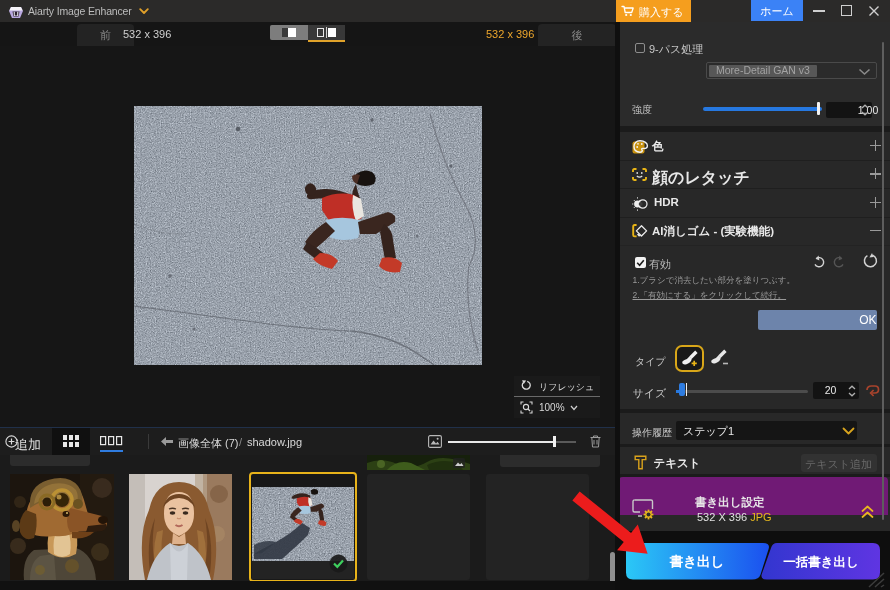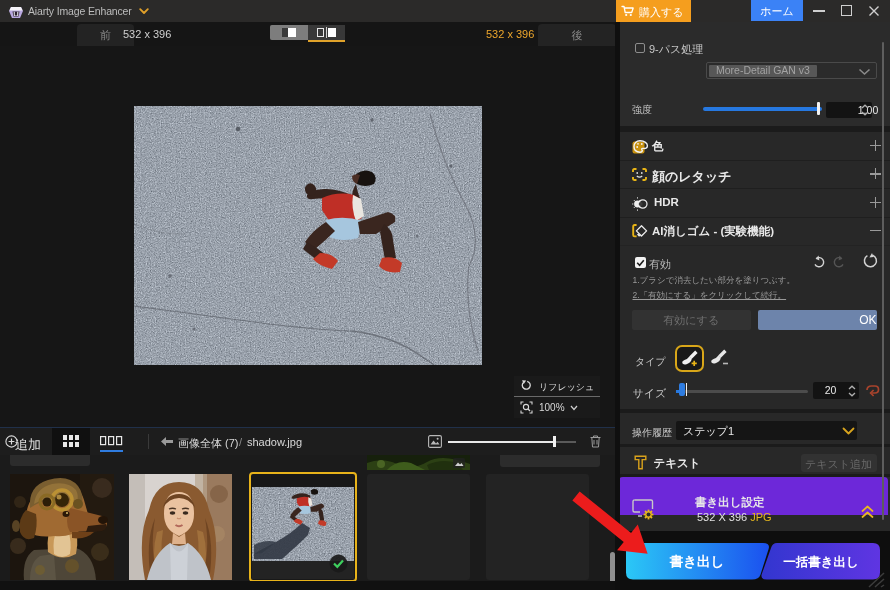--- a/index.html
+++ b/index.html
@@ -324,21 +324,21 @@
   </svg>
   <div class="abs" style="left:35px;top:117px;font-size:11.5px;font-weight:bold;color:#e8e8e8;">色</div>
   <div class="abs" style="left:253px;top:122.5px;width:11px;height:1.5px;background:#9a9a9a;"></div>
   <div class="abs" style="left:257.7px;top:117.8px;width:1.5px;height:11px;background:#9a9a9a;"></div>
   <div class="abs" style="left:0;top:137.5px;width:273px;height:1px;background:#1f1f1f;"></div>
   <svg class="abs" style="left:15px;top:146px;" width="15" height="13" viewBox="0 0 15 13">
     <path d="M4.5 1 H2.2 Q1 1 1 2.2 V4 M1 9 V10.8 Q1 12 2.2 12 H4.5 M10.5 12 H12.8 Q14 12 14 10.8 V9 M14 4 V2.2 Q14 1 12.8 1 H10.5" stroke="#e8b416" stroke-width="1.9" fill="none"></path>
     <path d="M5.2 4 V6 M9.8 4 V6" stroke="#e0e0e0" stroke-width="1.3"></path>
     <path d="M4.8 8 Q 7.5 10.4 10.2 8" stroke="#e0e0e0" stroke-width="1.2" fill="none"></path>
   </svg>
-  <div class="abs" style="left:35px;top:145.5px;font-size:13px;font-weight:bold;color:#e8e8e8;">顔のレタッチ</div>
+  <div class="abs" style="left:35px;top:145.5px;font-size:16px;font-weight:bold;color:#e8e8e8;">顔のレタッチ</div>
   <div class="abs" style="left:253px;top:151px;width:11px;height:1.5px;background:#9a9a9a;"></div>
   <div class="abs" style="left:257.7px;top:146.3px;width:1.5px;height:11px;background:#9a9a9a;"></div>
   <div class="abs" style="left:0;top:166px;width:273px;height:1px;background:#1f1f1f;"></div>
   <svg class="abs" style="left:15px;top:174.5px;" width="17" height="14" viewBox="0 0 17 14">
     <g stroke="#c8c8c8" stroke-width="1">
       <line x1="5.5" y1="0.2" x2="5.5" y2="1.6"></line>
         <line x1="5.5" y1="12.4" x2="5.5" y2="13.8"></line>
       <line x1="0" y1="7" x2="1.4" y2="7"></line>
       <line x1="1.8" y1="3" x2="2.9" y2="4.1"></line>
         <line x1="1.8" y1="11" x2="2.9" y2="9.9"></line>
@@ -375,23 +375,20 @@
   <svg class="abs" style="left:215px;top:233px;" width="13" height="14" viewBox="0 0 13 14">
     <path d="M9.8 3.6 A4.6 4.6 0 1 0 11 9.4" stroke="#555" stroke-width="1.4" fill="none"></path>
     <path d="M7.4 0.6 L10.4 3.8 L6.6 5.4" fill="#555"></path>
   </svg>
   <svg class="abs" style="left:246px;top:231px;" width="15" height="16" viewBox="0 0 15 16">
     <path d="M4.4 2.6 A6 6 0 1 0 9.6 2.2" stroke="#d2d2d2" stroke-width="1.5" fill="none"></path>
     <path d="M9 0 L10.6 4 L6.4 4.4" fill="#d2d2d2"></path>
   </svg>
   <div class="abs" style="left:15.5px;top:252.5px;font-size:8.5px;color:#9a9a9a;">1.ブラシで消去したい部分を塗りつぶす。</div>
   <div class="abs" style="left:15.5px;top:267.5px;font-size:8.5px;color:#9a9a9a;text-decoration:underline;">2.「有効にする」をクリックして続行。</div>
-  <div class="abs" style="left:15px;top:288px;width:118.5px;height:20px;background:#323232;border-radius:2px;text-align:center;">
-    <span style="font-size:11px;color:#6f6f6f;line-height:20px;">有効にする</span>
-  </div>
   <div class="abs" style="left:141px;top:288px;width:118.5px;height:20px;background:#6d84ab;border-radius:2px;text-align:right;">
     <span style="font-size:12px;color:#fff;line-height:20px;">OK</span>
   </div>
 
   <div class="abs" style="left:18px;top:333px;font-size:10px;color:#c9c9c9;">タイプ</div>
   <div class="abs" style="left:57.5px;top:322.5px;width:29px;height:27.5px;background:#191919;border:2px solid #d8a619;border-radius:7px;">
     <svg class="abs" style="left:3.5px;top:3px;" width="19" height="18" viewBox="0 0 19 18">
       <path d="M15.2 0.6 L17.6 3 L11.6 9 L9.2 6.6 Z" fill="#f0f0f0"></path>
       <path d="M9.4 6.4 L11.8 8.8 Q 11 13 6.5 14.2 Q 3 15 2.2 13 Q 1.8 11 4.5 10 Q 7.5 9 9.4 6.4 Z" fill="#f0f0f0"></path>
       <path d="M14.2 10.8 V16 M11.6 13.4 H16.8" stroke="#e8b416" stroke-width="1.7"></path>
@@ -434,21 +431,21 @@
 
   <svg class="abs" style="left:16.5px;top:432.5px;" width="13" height="15" viewBox="0 0 13 15">
     <path d="M1.2 1.2 H11.8 V4.6 H8.2 V13.8 H4.8 V4.6 H1.2 Z" stroke="#d9a21b" stroke-width="1.4" fill="none" stroke-linejoin="miter"></path>
   </svg>
   <div class="abs" style="left:36.5px;top:434px;font-size:11.5px;font-weight:bold;color:#e8e8e8;">テキスト</div>
   <div class="abs" style="left:183.5px;top:431.5px;width:76px;height:18.5px;background:#323232;border-radius:3px;text-align:center;">
     <span style="font-size:11px;color:#686868;line-height:18.5px;">テキスト追加</span>
   </div>
 
   <div class="abs" style="left:0;top:452px;width:273px;height:3px;background:#1b1b1b;"></div>
-  <div class="abs" style="left:2px;top:455px;width:269px;height:38px;background:#6d28d9;border-radius:4px 4px 0 0;">
+  <div class="abs" style="left:2px;top:455px;width:269px;height:38px;background:#701a75;border-radius:4px 4px 0 0;">
     <svg class="abs" style="left:13px;top:22px;" width="24" height="22" viewBox="0 0 24 22">
       <path d="M2.5 1 H19 Q 20.5 1 20.5 2.5 V10" stroke="#c8c8c8" stroke-width="1.4" fill="none"></path>
       <path d="M2.5 1 Q 1 1 1 2.5 V11.5 Q 1 13 2.5 13 H8" stroke="#c8c8c8" stroke-width="1.4" fill="none"></path>
       <path d="M6 17 H10" stroke="#c8c8c8" stroke-width="1.4"></path>
       <g fill="#e8b91e">
         <circle cx="16.5" cy="15.5" r="3.2"></circle>
         <g stroke="#e8b91e" stroke-width="1.8">
           <line x1="16.5" y1="10.6" x2="16.5" y2="20.4"></line>
           <line x1="11.6" y1="15.5" x2="21.4" y2="15.5"></line>
           <line x1="13" y1="12" x2="20" y2="19"></line>

